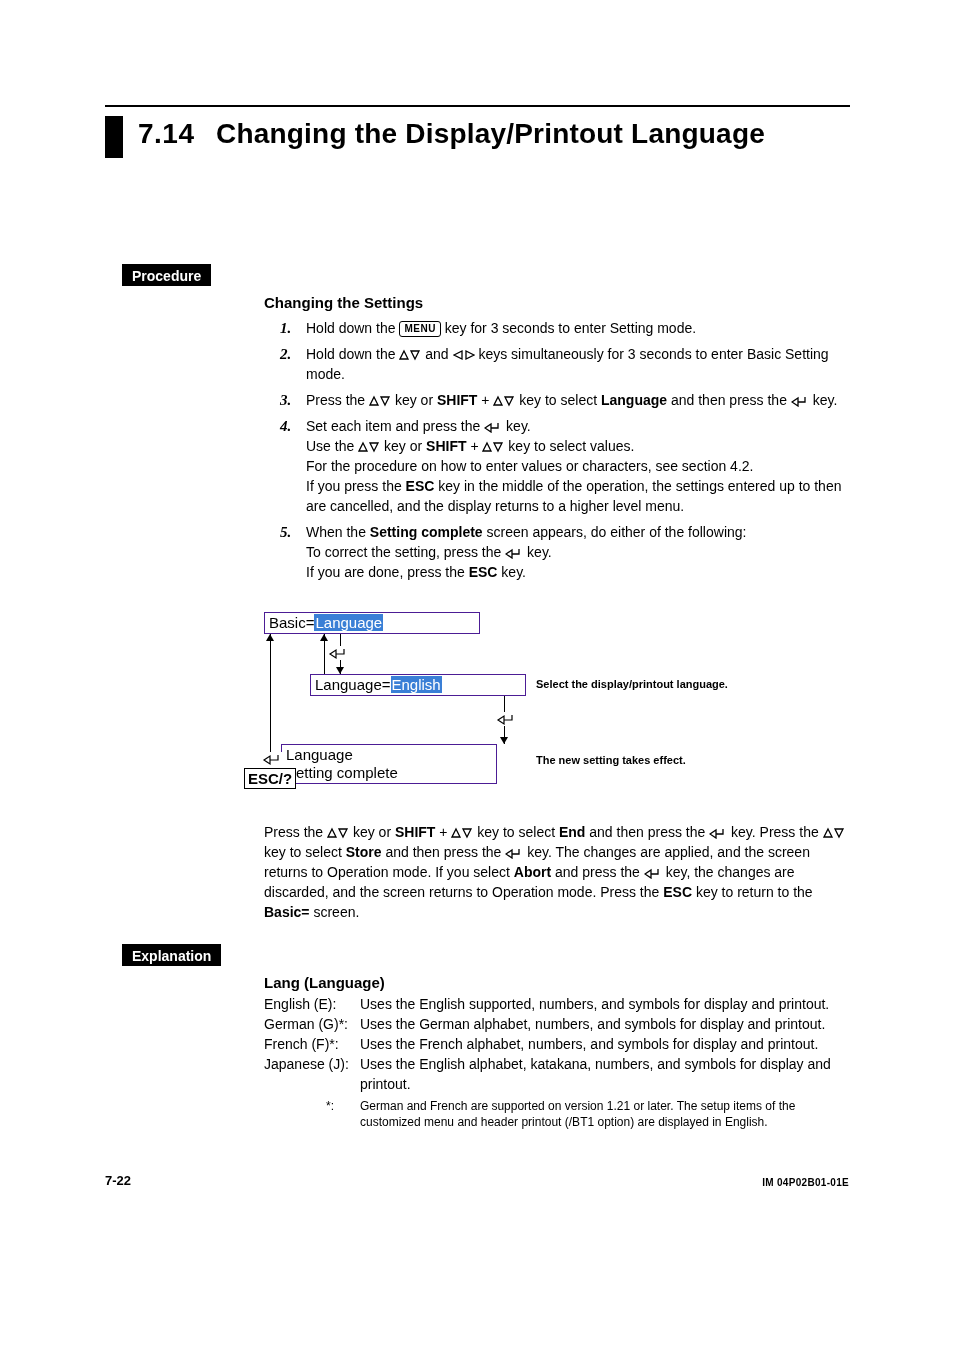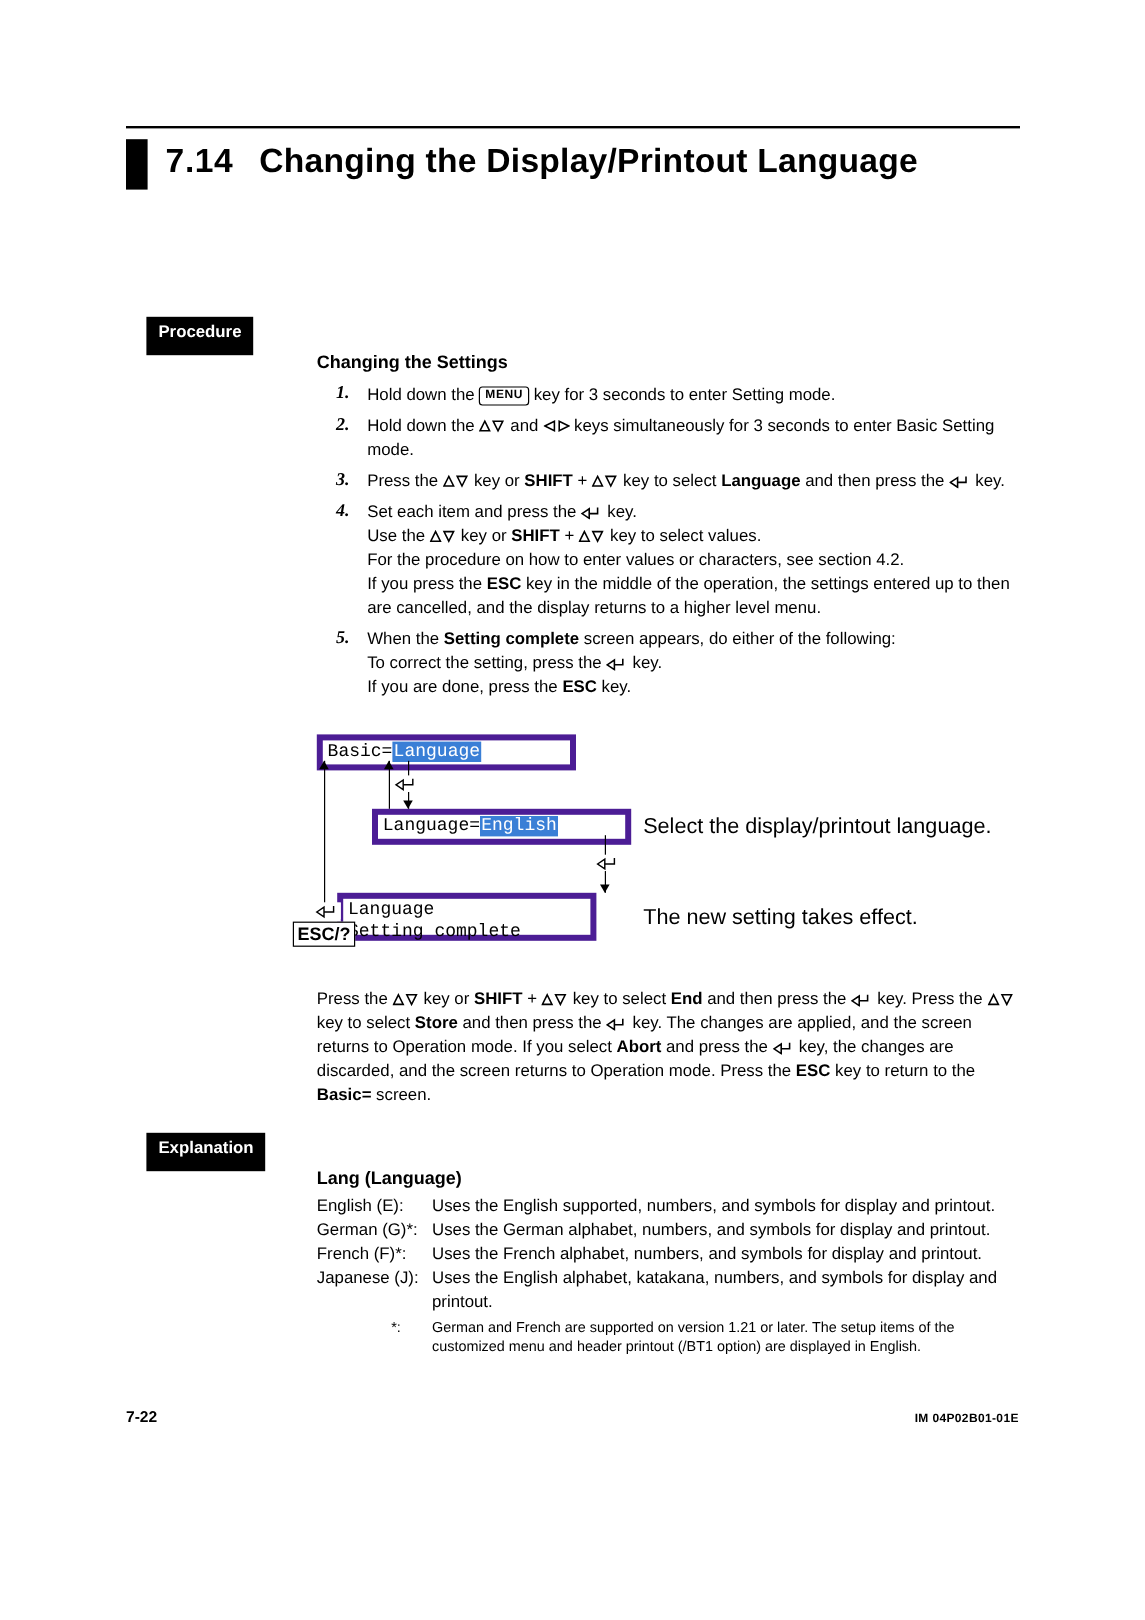--- a/index.html
+++ b/index.html
@@ -7,41 +7,41 @@
   body { padding: 0; }
   .page { position: relative; width: 954px; height: 1303px; }
 
   .title-rule { position: absolute; left: 105px; top: 105px; width: 745px; height: 2px; background: #000; }
   .title-bar { position: absolute; left: 105px; top: 116px; width: 18px; height: 42px; background: #000; }
   .sec-num { position: absolute; left: 138px; top: 118px; font-size: 28px; font-weight: bold; letter-spacing: 0.5px; }
   .sec-title { position: absolute; left: 216px; top: 118px; font-size: 28px; font-weight: bold; letter-spacing: 0.2px; }
 
   .intro { position: absolute; left: 264px; top: 187px; width: 590px; font-size: 14px; line-height: 20px; }
 
-  .label-box { position: absolute; left: 122px; background: #000; color: #fff; font-weight: bold; padding: 4px 10px 12px 10px; font-size: 14px; }
+  .label-box { position: absolute; left: 122px; background: #000; color: #fff; font-weight: bold; padding: 4px 10px 2px 10px; font-size: 14px; }
   .label-procedure { top: 264px; }
   .label-explanation { top: 944px; }
 
   .subhead { font-weight: bold; font-size: 15px; }
   .sh1 { position: absolute; left: 264px; top: 294px; }
   .sh2 { position: absolute; left: 264px; top: 802px; }
   .sh3 { position: absolute; left: 264px; top: 974px; }
 
   .steps { position: absolute; left: 280px; top: 318px; width: 570px; font-size: 14px; line-height: 20px; }
   .step { display: flex; margin-bottom: 6px; }
   .step-num { font-style: italic; font-weight: bold; font-family: Georgia, 'Times New Roman', serif; width: 26px; flex: none; font-size: 15px; }
   .step-body { flex: 1; }
   .menu-key { display: inline-block; border: 1px solid #000; border-radius: 3px; padding: 0 4px; font-size: 10px; font-weight: bold; font-family: Arial, sans-serif; line-height: 14px; vertical-align: 1px; letter-spacing: 0.5px; }
 
   .arrow-icon { display: inline-block; vertical-align: -2px; }
 
   .diagram { position: absolute; left: 264px; top: 612px; width: 590px; height: 180px; }
-  .lcd { position: absolute; border: 5px solid #4c1d95; background: #fff; font-family: Liberation Mono, monospace; font-size: 15px; line-height: 18px; padding: 1px 0 1px 4px; letter-spacing: 0px; }
+  .lcd { position: absolute; border: 1px solid #4c1d95; background: #fff; font-family: Liberation Sans, sans-serif; font-size: 15px; line-height: 18px; padding: 1px 0 1px 4px; letter-spacing: 0px; }
   .hl { background: #3a7fd6; color: #fff; padding: 0 1px; }
-  .dia-label { position: absolute; font-weight: normal; font-size: 18px; }
+  .dia-label { position: absolute; font-weight: bold; font-size: 11px; }
   .esc-key { position: absolute; border: 1px solid #000; font-size: 15px; font-weight: bold; padding: 1px 3px; background: #fff; font-family: Arial, sans-serif; }
   .line { position: absolute; background: #000; }
   .enter-icon-box { position: absolute; width: 22px; height: 16px; }
   .tri { position: absolute; width: 0; height: 0; }
 
   .apply { position: absolute; left: 264px; top: 822px; width: 590px; font-size: 14px; line-height: 20px; }
 
   .lang-list { position: absolute; left: 264px; top: 994px; width: 590px; font-size: 14px; line-height: 20px; }
   .lang-row { display: flex; }
   .lang-key { width: 96px; flex: none; }

